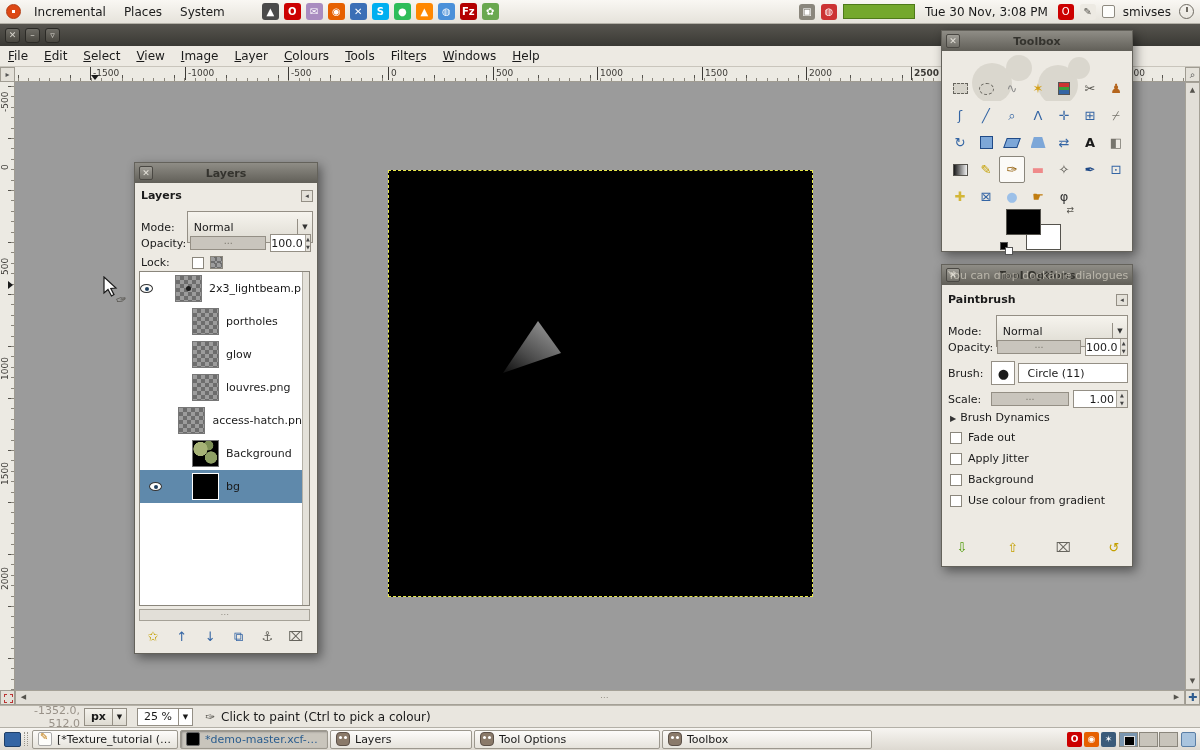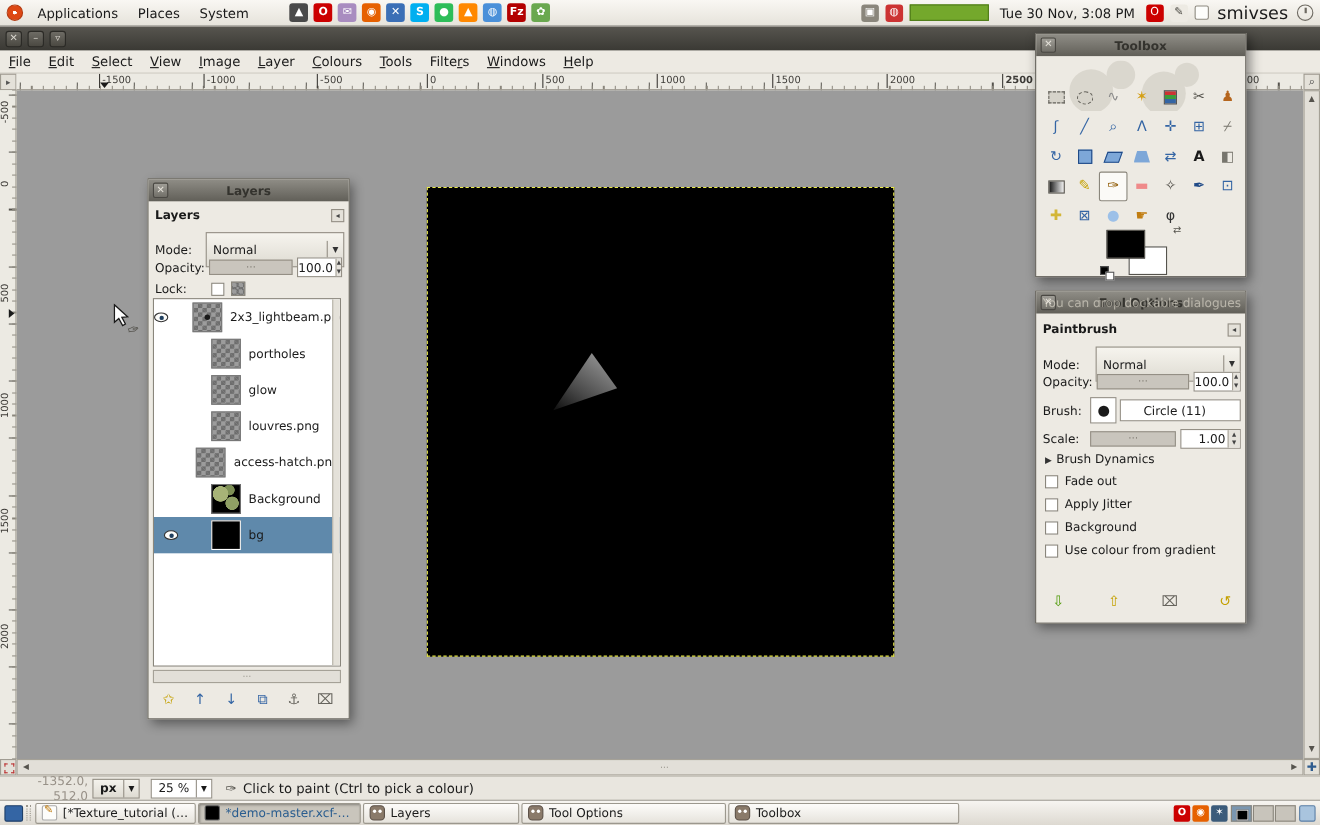--- a/index.html
+++ b/index.html
@@ -16,21 +16,21 @@
     background:radial-gradient(circle at 50% 50%, #fff 0 18%, #dd4814 19% 100%); border:1px solid #b33a10; }
   #launchers { display:flex; align-items:center; gap:5px; margin-left:28px; }
   .lic { width:17px; height:17px; border-radius:3px; color:#fff; font-size:10px; font-weight:bold;
     display:flex; align-items:center; justify-content:center; }
   #panel-right { margin-left:auto; display:flex; align-items:center; gap:6px; padding-right:6px; }
   .pric { width:16px; height:16px; border-radius:3px; display:flex; align-items:center; justify-content:center;
     font-size:10px; color:#fff; }
   #net-progress { width:72px; height:15px; background:#74a82c; border:1px solid #4e7a18; }
   #clock { font-size:12px; padding:0 4px; }
   #session-check { width:13px; height:13px; background:#fdfdfb; border:1px solid #8e8a80; border-radius:2px; }
-  #username { font-size:16px; padding:0 2px; }
+  #username { font-size:12px; padding:0 2px; }
   #power-icon { width:15px; height:15px; border-radius:50%; border:1.5px solid #6e6a62; position:relative; }
   #power-icon::after { content:""; position:absolute; left:6px; top:2px; width:1.5px; height:5px; background:#6e6a62; }
 
   
   #gimp-win { left:0; top:24px; width:1200px; height:703px; background:#edeae3; z-index:1; }
   #titlebar { left:0; top:24px; width:1200px; height:22px;
     background:linear-gradient(#57554f,#3a3934); display:flex; align-items:center; z-index:2; }
   .tbtn { width:15px; height:15px; margin-left:5px; border-radius:3px; border:1px solid #2b2a26;
     background:linear-gradient(#6e6c65,#4a4841); color:#d8d5cd; font-size:9px; line-height:13px; text-align:center; }
   #title-text { flex:1; text-align:center; color:#fff; font-weight:bold; font-size:11.5px; padding-right:60px; }
@@ -170,21 +170,21 @@
 
   
   .ghost { position:absolute; left:6px; top:4px; width:180px; white-space:nowrap; overflow:hidden;
     color:rgba(240,235,220,.55); font-size:11px; z-index:5; }
   .expander { position:absolute; font-size:11px; }
   .expander .tri { font-size:8px; color:#333; margin-right:4px; }
   .chk-row { position:absolute; display:flex; align-items:center; gap:6px; }
   #to-actions { position:absolute; left:10px; bottom:8px; width:172px; display:flex; justify-content:space-between; }
   .brush-btn { width:24px; height:24px; background:#fff; border:1px solid #948f85; display:flex;
     align-items:center; justify-content:center; font-size:13px; }
-  .text-field { height:20px; background:#fff; border:1px solid #948f85; font-size:11px; padding:3px 0 0 20px; }
+  .text-field { height:20px; background:#fff; border:1px solid #948f85; font-size:11px; padding:3px 0 0 8px; }
 
   
   #taskbar { left:0; top:727px; width:1200px; height:23px; background:linear-gradient(#f7f5f1,#ddd9d1);
     border-top:1px solid #b3b0a7; display:flex; align-items:center; z-index:40; }
   #ws-icon { width:17px; height:15px; margin:0 3px 0 4px; background:#3465a4; border:1px solid #1f3f68; border-radius:2px; }
   #tb-grip { width:4px; height:14px; border-left:1px dotted #9a968c; border-right:1px dotted #9a968c; margin-right:4px; }
   .task-btn { height:19px; border:1px solid #9c988e; border-radius:2px; background:linear-gradient(#fdfcfa,#e6e3dc);
     display:flex; align-items:center; margin-right:2px; padding:0 5px; overflow:hidden; white-space:nowrap; }
   .task-btn.active { background:#c9c5bc; box-shadow:inset 1px 1px 2px rgba(0,0,0,.3); }
   .task-btn .tlabel { font-size:11px; margin-left:5px; overflow:hidden; text-overflow:ellipsis; }
@@ -208,21 +208,21 @@
   #cursor { left:103px; top:276px; z-index:50; }
 </style>
 </head>
 <body>
 
 <div id="screen">
 
   <div id="top-panel" class="abs">
     <div id="ubuntu-logo"></div>
     <div id="panel-menus" style="display:flex">
-        <div class="pmenu">Applications</div>
+        <div class="pmenu">Incremental</div>
         <div class="pmenu">Places</div>
         <div class="pmenu">System</div>
       </div>
     <div id="launchers">
         <div class="lic" style="background: rgb(74, 74, 74);">▲</div>
         <div class="lic" style="background: rgb(204, 0, 0);">O</div>
         <div class="lic" style="background: rgb(169, 140, 192);">✉</div>
         <div class="lic" style="background: rgb(230, 96, 0);">◉</div>
         <div class="lic" style="background: rgb(59, 111, 182);">✕</div>
         <div class="lic" style="background: rgb(0, 175, 240);">S</div>

